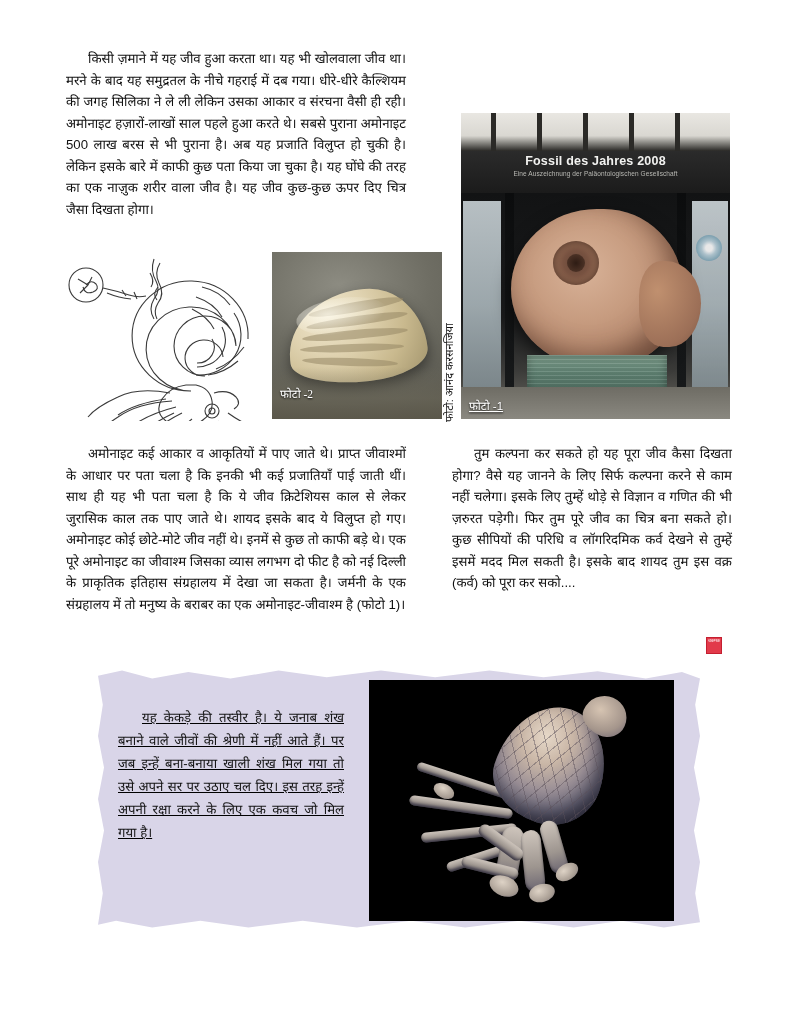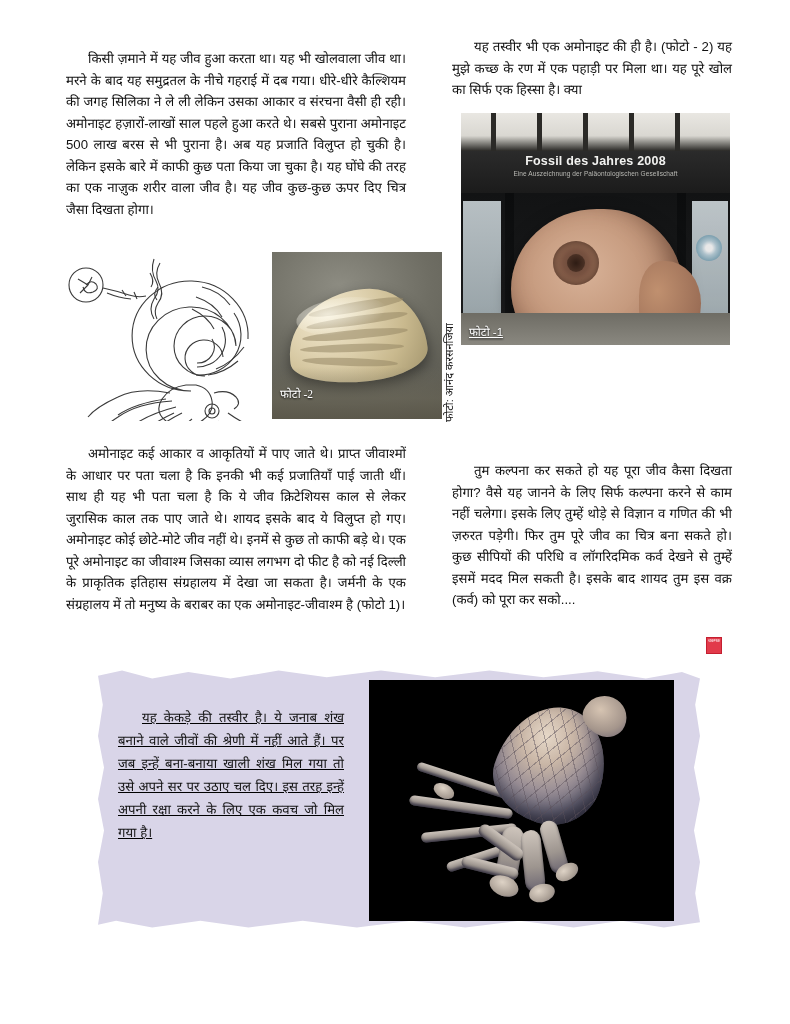--- a/index.html
+++ b/index.html
@@ -47,21 +47,20 @@
   }
   #col-left-mid {
     position: absolute;
     left: 66px; top: 443px;
     width: 340px;
   }
   #col-right-mid {
     position: absolute;
     left: 452px; top: 443px;
     width: 280px;
-    margin-top: 17px;
   }
 
   
   .endmark {
     position: absolute;
     left: 706px; top: 637px;
     width: 14px; height: 15px;
     background: #e23a4a;
     border: 1px solid #c41f30;
     color: #ffffff;
@@ -140,21 +139,21 @@
     transform: rotate(180deg);
     letter-spacing: 0px;
     white-space: nowrap;
     font-family: "Liberation Sans", "DejaVu Sans", sans-serif;
   }
 
   
   #fig-photo1 {
     position: absolute;
     left: 461px; top: 113px;
-    width: 269px; height: 232px;
+    width: 269px; height: 306px;
     background: #0d0f10;
     overflow: hidden;
   }
   #fig-photo1 .ceiling {
     position:absolute; left:0; top:0; width:100%; height:38px;
     background: linear-gradient(to bottom,#e9e7e2 0%,#d9d7d1 60%,#2a2926 100%);
   }
   #fig-photo1 .ceilbar {
     position:absolute; top:0; width:5px; height:38px; background:#2b2a27;
   }
@@ -313,23 +312,20 @@
 </style>
 </head>
 <body>
 
 <div class="page">
 
   <div id="col-left-top">
     <p class="para">किसी ज़माने में यह जीव हुआ करता था। यह भी खोलवाला जीव था। मरने के बाद यह समुद्रतल के नीचे गहराई में दब गया। धीरे-धीरे कैल्शियम की जगह सिलिका ने ले ली लेकिन उसका आकार व संरचना वैसी ही रही। अमोनाइट हज़ारों-लाखों साल पहले हुआ करते थे। सबसे पुराना अमोनाइट 500 लाख बरस से भी पुराना है। अब यह प्रजाति विलुप्त हो चुकी है। लेकिन इसके बारे में काफी कुछ पता किया जा चुका है। यह घोंघे की तरह का एक नाज़ुक शरीर वाला जीव है। यह जीव कुछ-कुछ ऊपर दिए चित्र जैसा दिखता होगा।</p>
   </div>
 
-  <div id="col-right-top">
-    <p class="para">यह तस्वीर भी एक अमोनाइट की ही है। (फोटो - 2) यह मुझे कच्छ के रण में एक पहाड़ी पर मिला था। यह पूरे खोल का सिर्फ एक हिस्सा है। क्या</p>
-  </div>
 
   <div id="fig-sketch">
     <svg viewBox="0 0 208 178" xmlns="http://www.w3.org/2000/svg">
       <g fill="none" stroke="#3a3a3a" stroke-width="1.1">
 
         <circle cx="24" cy="42" r="17"></circle>
         <path d="M24 42 q5 -6 10 -1 q4 5 -3 8 q-8 3 -10 -5"></path>
         <path d="M16 36 l10 6 M18 50 l8 -8 M30 34 l-4 8"></path>
 
         <path d="M41 45 q14 3 26 7 q9 3 17 1"></path>

